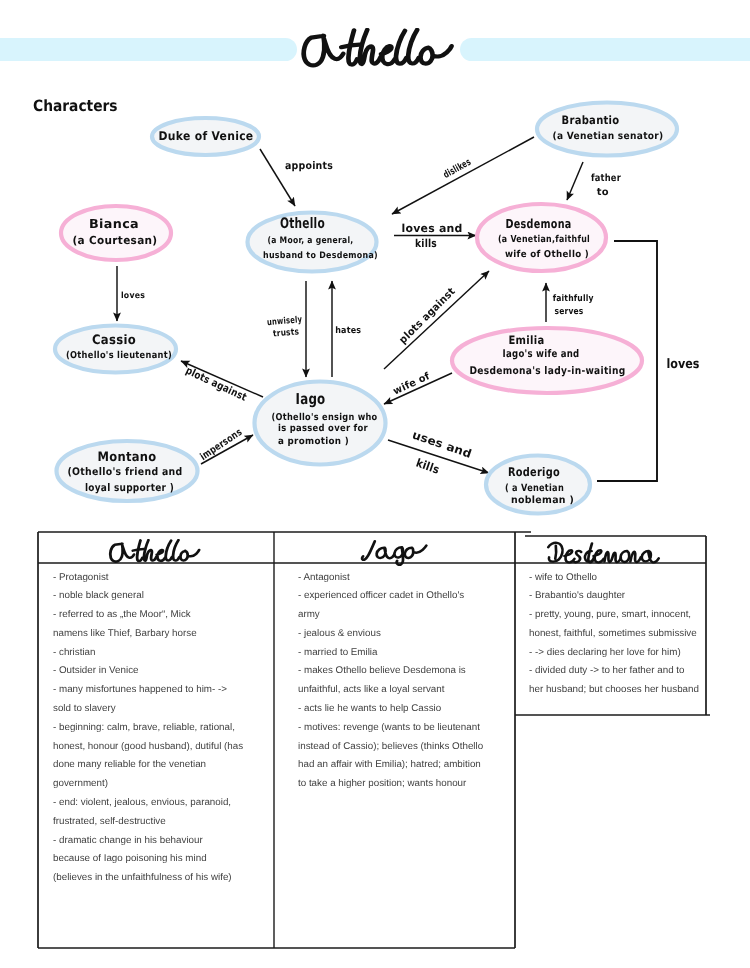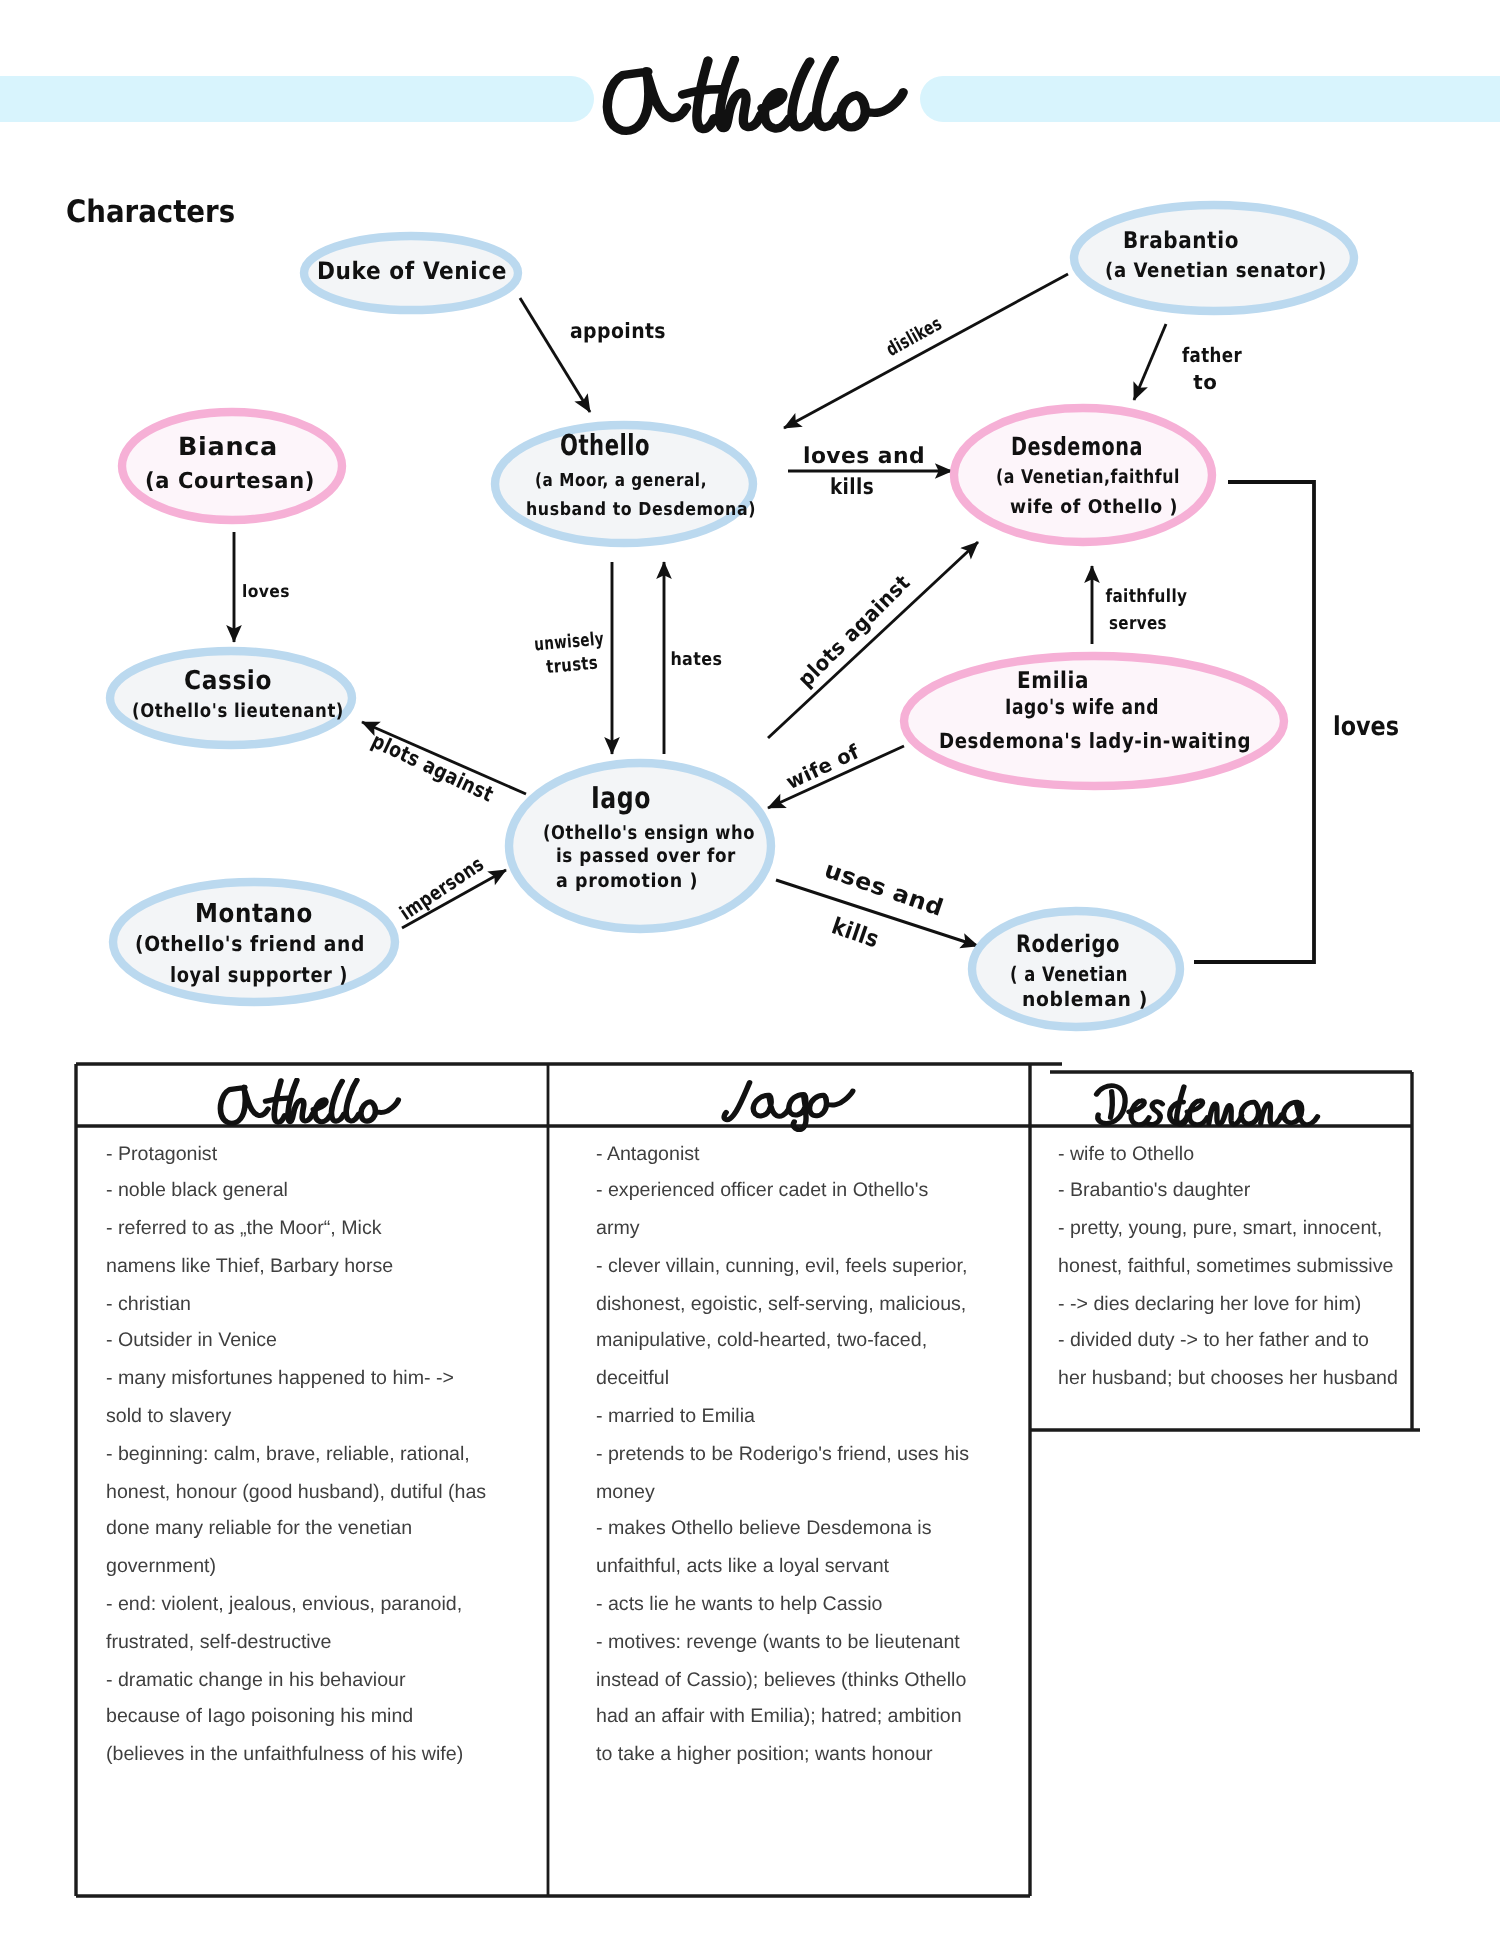--- a/index.html
+++ b/index.html
@@ -212,23 +212,22 @@
           <p><span>- christian</span></p>
           <p><span>- Outsider in Venice</span></p>
           <p><span>- many misfortunes happened to him- -&gt;</span><br><span>sold to slavery</span></p>
           <p><span>- beginning: calm, brave, reliable, rational,</span><br><span>honest, honour (good husband), dutiful (has</span><br><span>done many reliable for the venetian</span><br><span>government)</span></p>
           <p><span>- end: violent, jealous, envious, paranoid,</span><br><span>frustrated, self-destructive</span></p>
           <p><span>- dramatic change in his behaviour</span><br><span>because of Iago poisoning his mind</span><br><span>(believes in the unfaithfulness of his wife)</span></p>
         </div>
         <div class="cell" style="left: 298px; top: 568.5px; width: 213px;">
           <p><span>- Antagonist</span></p>
           <p><span>- experienced officer cadet in Othello's</span><br><span>army</span></p>
-          <p><span>- clever villain, cunning, evil, feels superior,</span><br><span>dishonest, egoistic, self-serving, malicious,</span><br><span>manipulative, cold-hearted, two-faced,</span><br><span>deceitful</span></p>
+          <p><span>- jealous &amp; envious</span></p>
           <p><span>- married to Emilia</span></p>
-          <p><span>- pretends to be Roderigo's friend, uses his</span><br><span>money</span></p>
           <p><span>- makes Othello believe Desdemona is</span><br><span>unfaithful, acts like a loyal servant</span></p>
           <p><span>- acts lie he wants to help Cassio</span></p>
           <p><span>- motives: revenge (wants to be lieutenant</span><br><span>instead of Cassio); believes (thinks Othello</span><br><span>had an affair with Emilia); hatred; ambition</span><br><span>to take a higher position; wants honour</span></p>
         </div>
         <div class="cell" style="left: 529px; top: 568.5px; width: 175px;">
           <p><span>- wife to Othello</span></p>
           <p><span>- Brabantio's daughter</span></p>
           <p><span>- pretty, young, pure, smart, innocent,</span><br><span>honest, faithful, sometimes submissive</span></p>
           <p><span>- -&gt; dies declaring her love for him)</span></p>
           <p><span>- divided duty -&gt; to her father and to</span><br><span>her husband; but chooses her husband</span></p>

